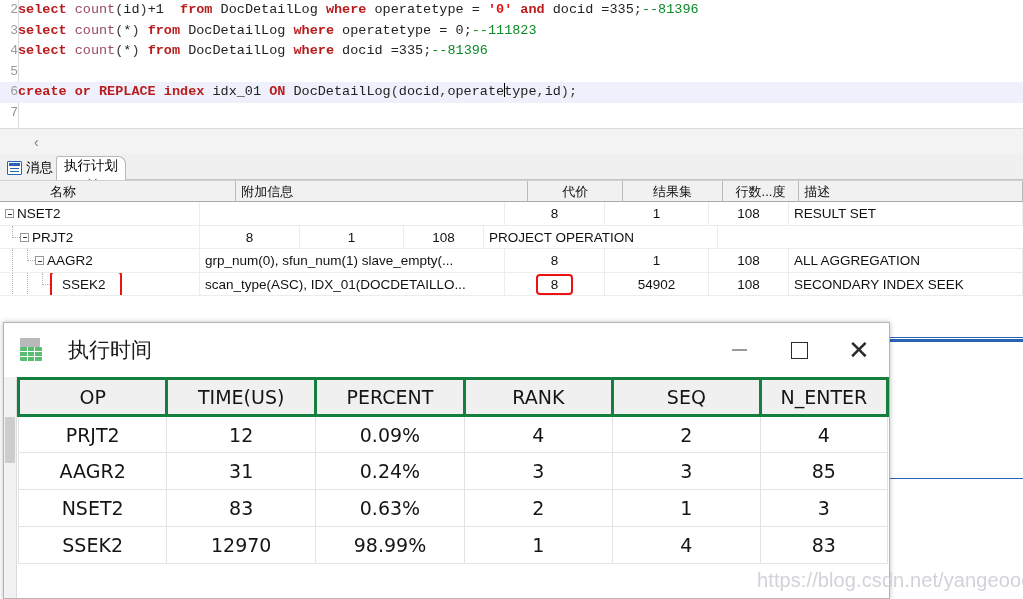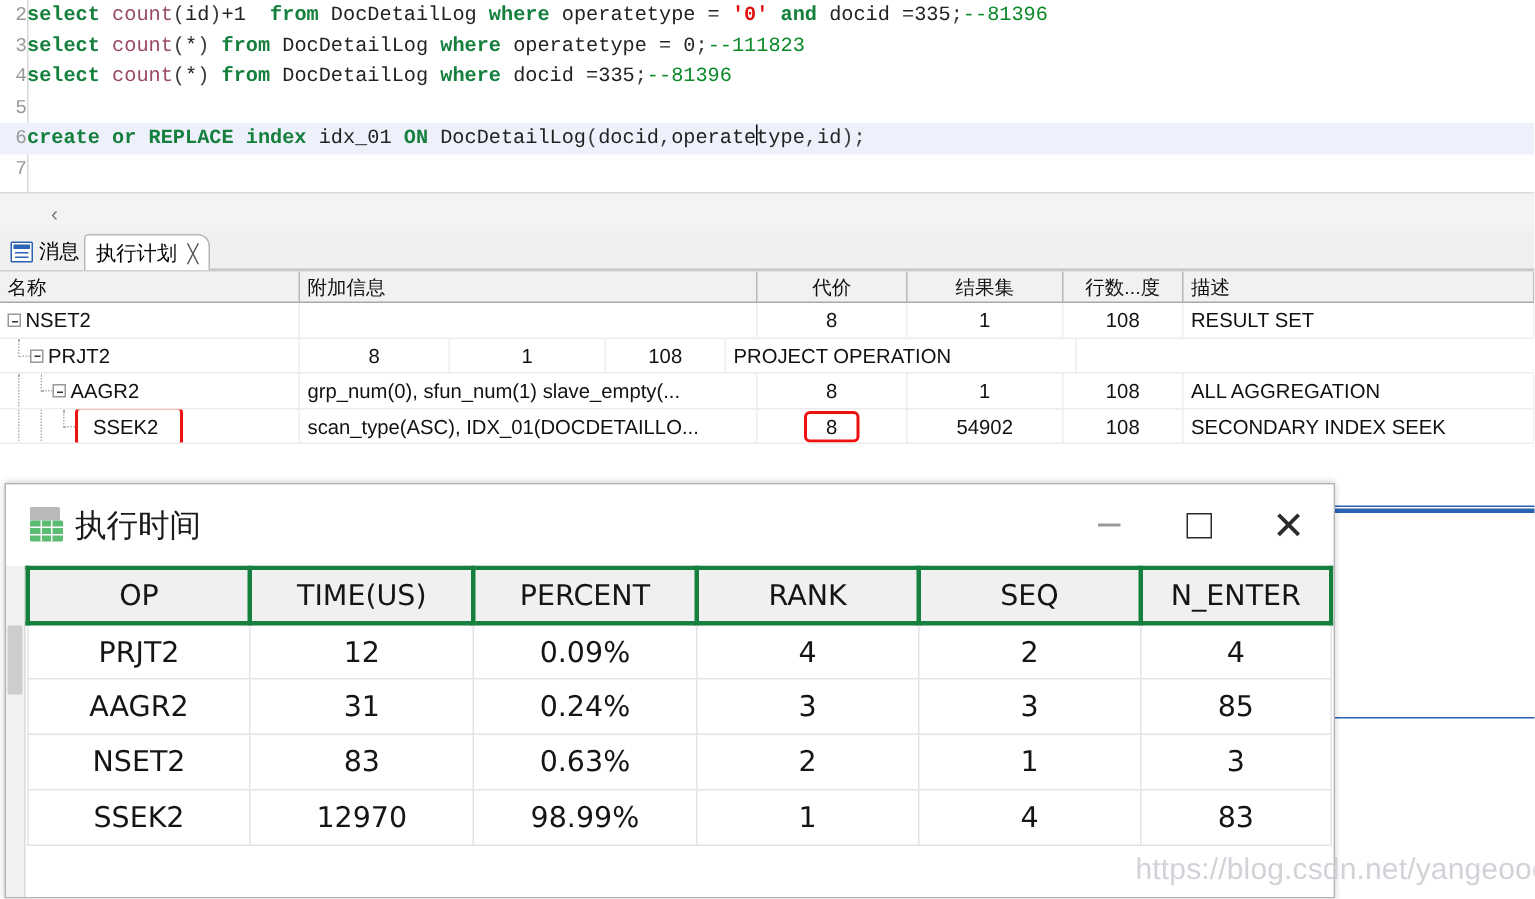--- a/index.html
+++ b/index.html
@@ -26,21 +26,21 @@
   .code-line {
     position: relative; height: 20.5px; line-height: 20.5px;
     white-space: pre; padding-left: 0;
   }
   .code-line.hl { background: #eef1fb; }
   .lnum {
     display: inline-block; width: 18px; text-align: right;
     color: #9a9a9a; font-family: "Liberation Mono", monospace;
     font-size: 13px; user-select: none;
   }
-  .kw { color: #15803d; font-weight: bold; }
+  .kw { color: #b91c1c; font-weight: bold; }
   .fn { color: #9a4a60; }
   .pl { color: #222222; }
   .str { color: #e01010; font-weight: bold; }
   .cmt { color: #0a8a28; }
   .pun { color: #3a3a3a; }
   .caret {
     display: inline-block; width: 1px; height: 14px; background: #000;
     vertical-align: -2px; margin: 0 -0.5px;
   }
 
@@ -61,21 +61,21 @@
   }
   .tab {
     position: absolute; top: 2px; height: 24px;
     display: flex; align-items: center; gap: 4px;
     padding: 0 7px; font-size: 13px; color: #000; text-align: right;
   }
   .tab.inactive { left: 0; background: #f0f0f0; }
   .tab.active {
     left: 56px; background: #ffffff;
     border: 1px solid #b8b8b8; border-bottom: none;
-    border-top-left-radius: 3px; border-top-right-radius: 8px;
+    border-top-left-radius: 3px; border-top-right-radius: 8px; flex-direction: column;
   }
   .tab-ico {
     width: 15px; height: 14px; flex: none; position: relative;
     border: 1px solid #2a62b5; background: #fff; border-radius: 1px;
   }
   .tab-ico::before {
     content: ""; position: absolute; left: 1px; top: 1px; right: 1px; height: 3px;
     background: #2a62b5;
   }
   .tab-ico.msg::after {
@@ -89,21 +89,21 @@
   .tab-label { font-size: 13.5px; white-space: nowrap; }
   .tab-close { font-size: 12px; color: #555; margin-left: 3px; }
 
   
   .plan {
     position: absolute; left: 0; top: 180px; width: 1023px; height: 142px;
     background: #fff; overflow: hidden;
   }
   .plan-head {
     display: flex; height: 22px; background: #f1f1f1;
-    border-bottom: 1px solid #a9a9a9; border-top: 1px solid #d0d0d0;
+    border-bottom: 1px solid #a9a9a9; border-top: 1px solid #d0d0d0; padding-left: 45px;
   }
   .ph {
     border-right: 1px solid #b9b9b9; font-size: 13px; color: #111;
     line-height: 21px; padding-left: 5px; overflow: hidden; white-space: nowrap;
   }
   .ph.c { text-align: center; padding-left: 0; }
   .plan-row { display: flex; height: 23.5px; border-bottom: 1px solid #ececec; }
   .pc {
     border-right: 1px solid #ededed; font-size: 13.5px; color: #111;
     line-height: 23px; padding-left: 5px; overflow: hidden; white-space: nowrap;
@@ -172,21 +172,21 @@
   }
   .dlg-icon .grid::before {
     content: ""; position: absolute; left: 0; top: 4px; right: 0; height: 1px;
     background: #ffffff; box-shadow: 0 5px 0 #ffffff;
   }
   .dlg-icon .grid::after {
     content: ""; position: absolute; top: 0; bottom: 0; left: 7px; width: 1px;
     background: #ffffff; box-shadow: 7px 0 0 #ffffff;
   }
   .dlg-title-text {
-    margin-left: 6px; font-size: 21px; color: #1a1a1a;
+    margin-left: 24px; font-size: 21px; color: #1a1a1a;
     font-family: "DejaVu Sans", sans-serif;
   }
   .winbtns { position: absolute; right: 0; top: 0; height: 54px; display: flex; }
   .winbtn {
     width: 60px; height: 54px; display: flex; align-items: center;
     justify-content: center; color: #2b2b2b;
   }
   .winbtn .min { width: 15px; height: 1.5px; background: #9a9a9a; }
   .winbtn .max { width: 17px; height: 17px; border: 1.6px solid #2b2b2b; }
   .winbtn .cls { font-size: 26px; line-height: 26px; font-weight: 300; }

